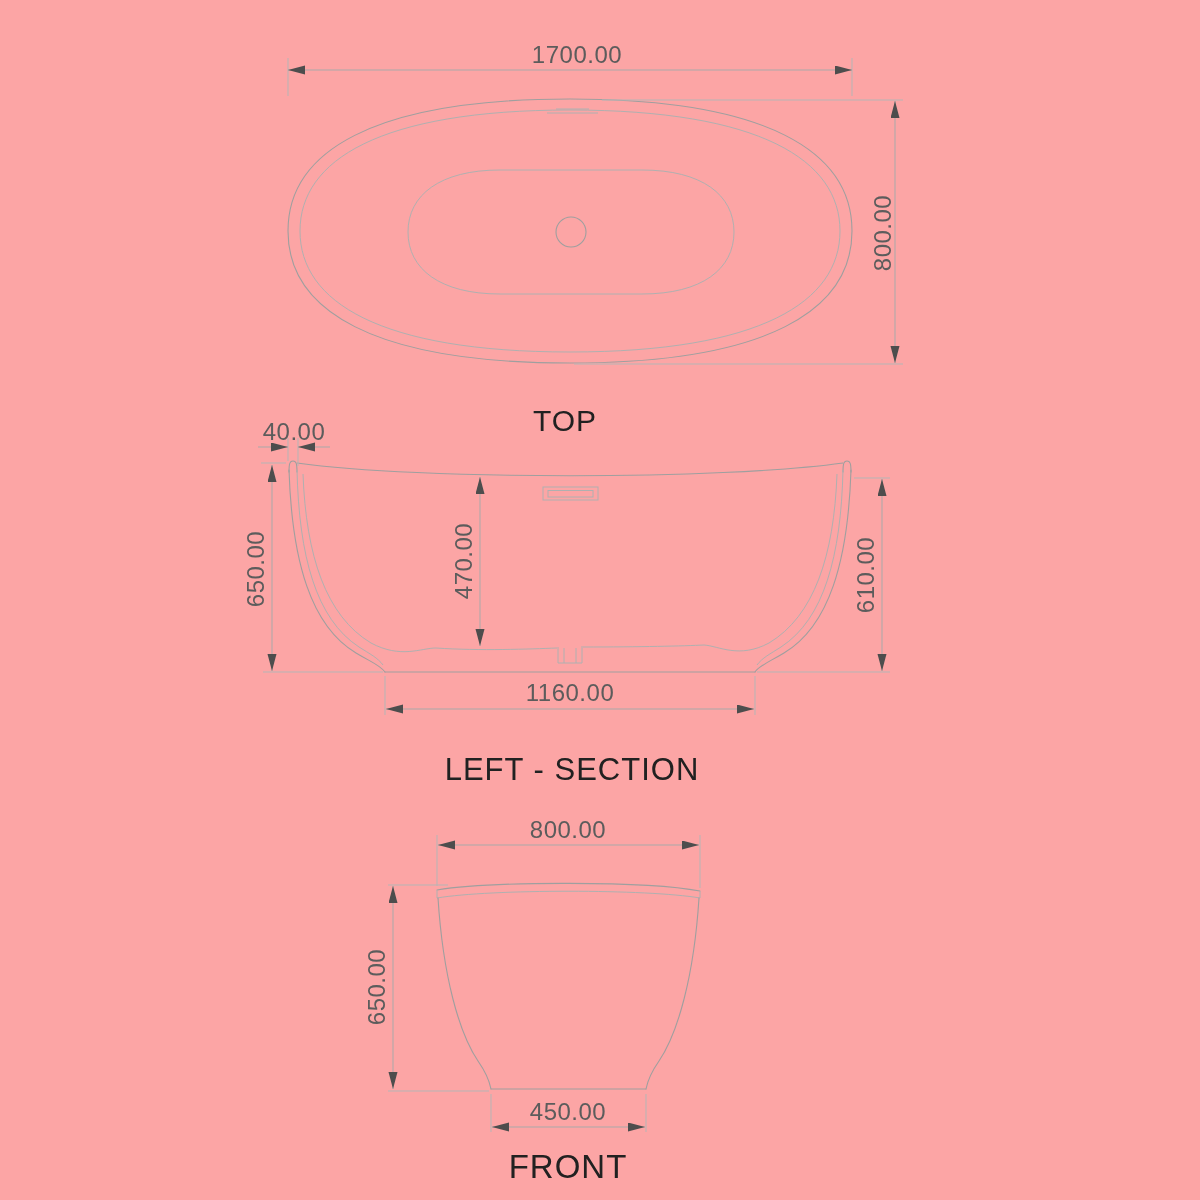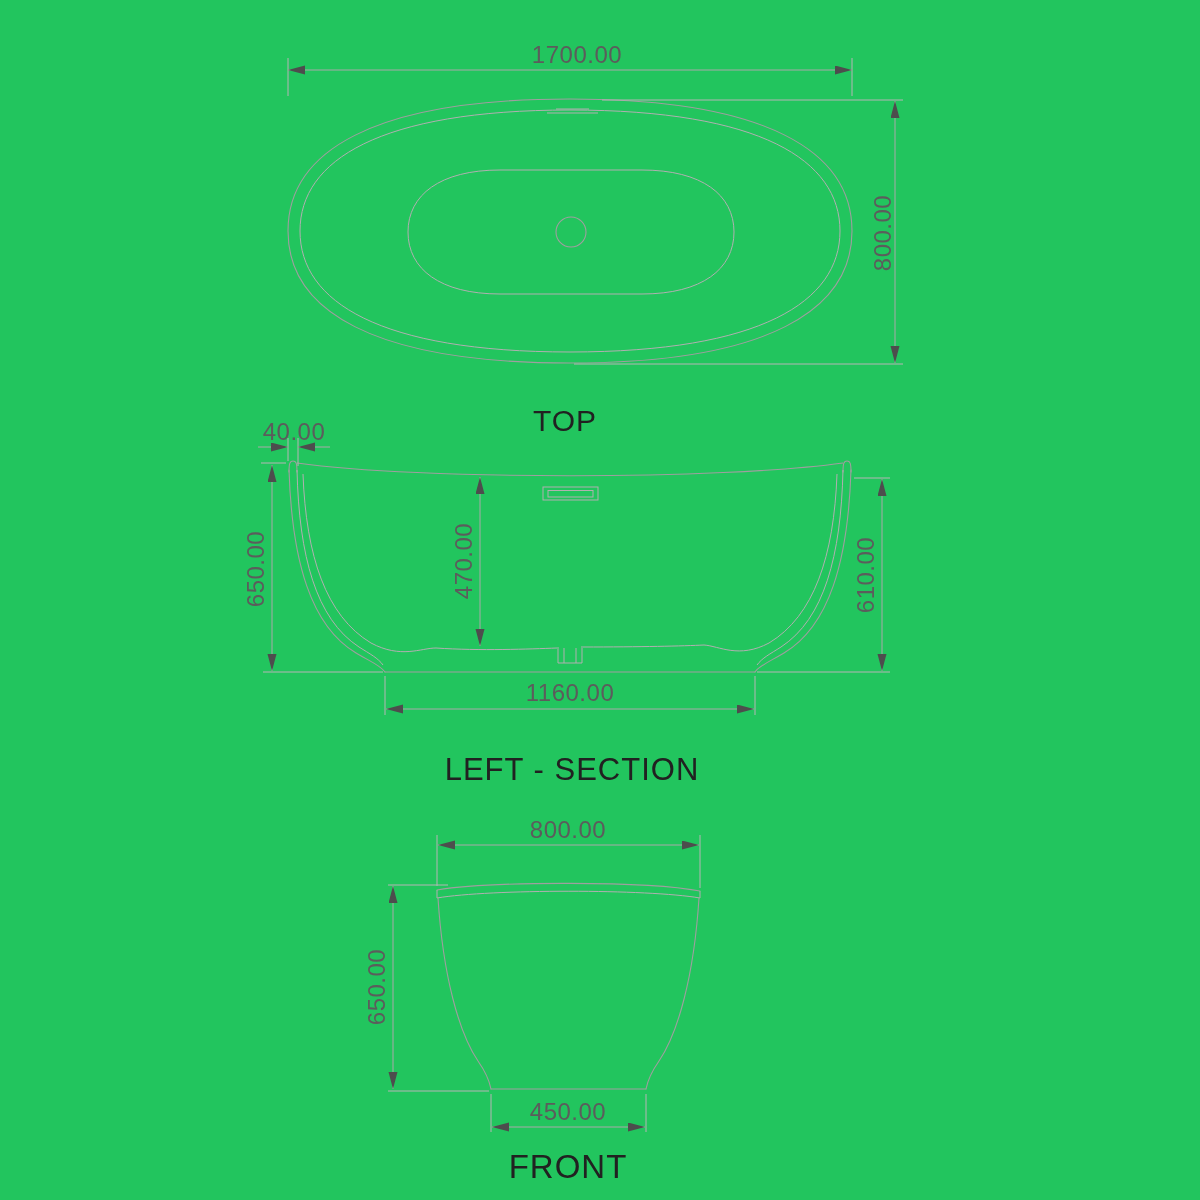--- a/index.html
+++ b/index.html
@@ -7,21 +7,21 @@
     padding: 0;
     width: 1200px;
     height: 1200px;
     background: #ffffff;
     font-family: "Liberation Sans", sans-serif;
   }
   .sheet {
     position: relative;
     width: 1200px;
     height: 1200px;
-    background: #22c55e;
+    background: #fca5a5;
     overflow: hidden;
   }
   svg { display: block; }
   .outline {
     fill: none;
     stroke: #9f9f9f;
     stroke-width: 1.1;
     stroke-linecap: round;
     stroke-linejoin: round;
   }

